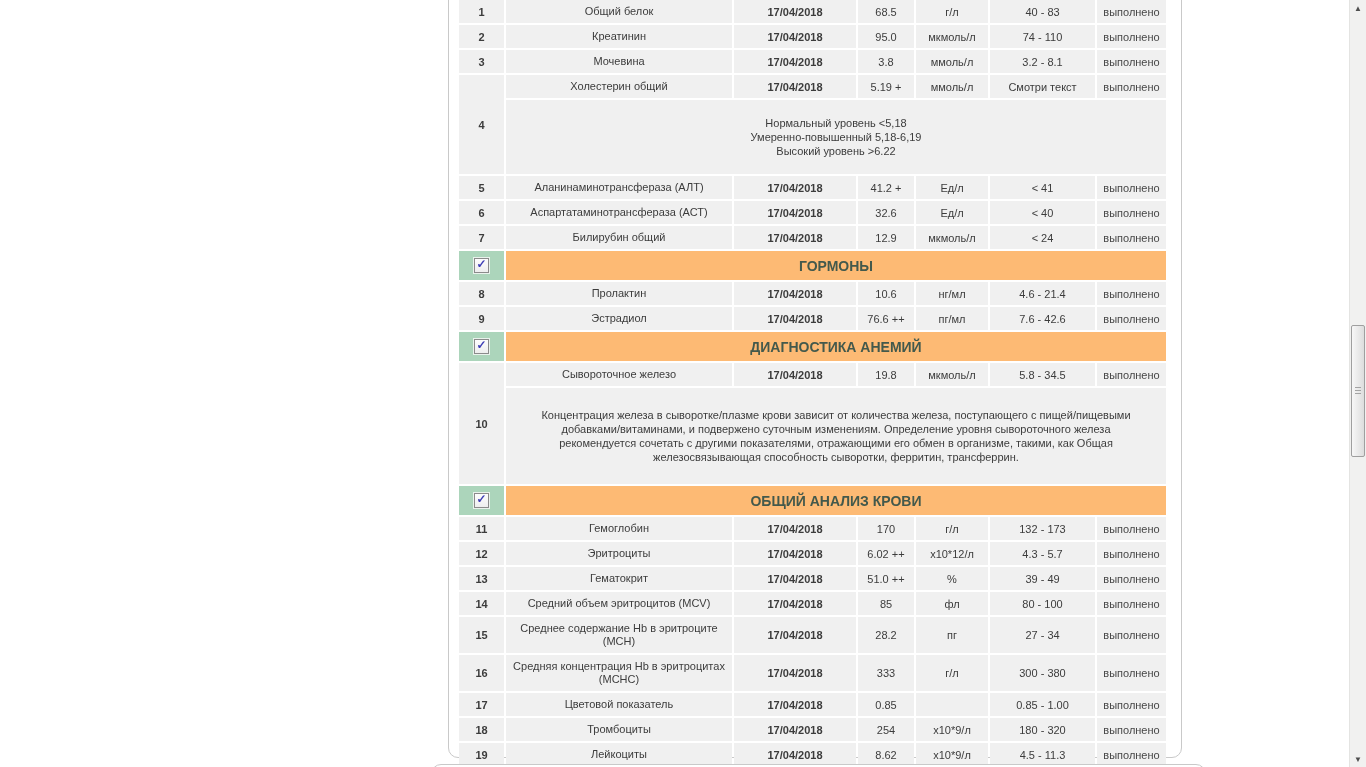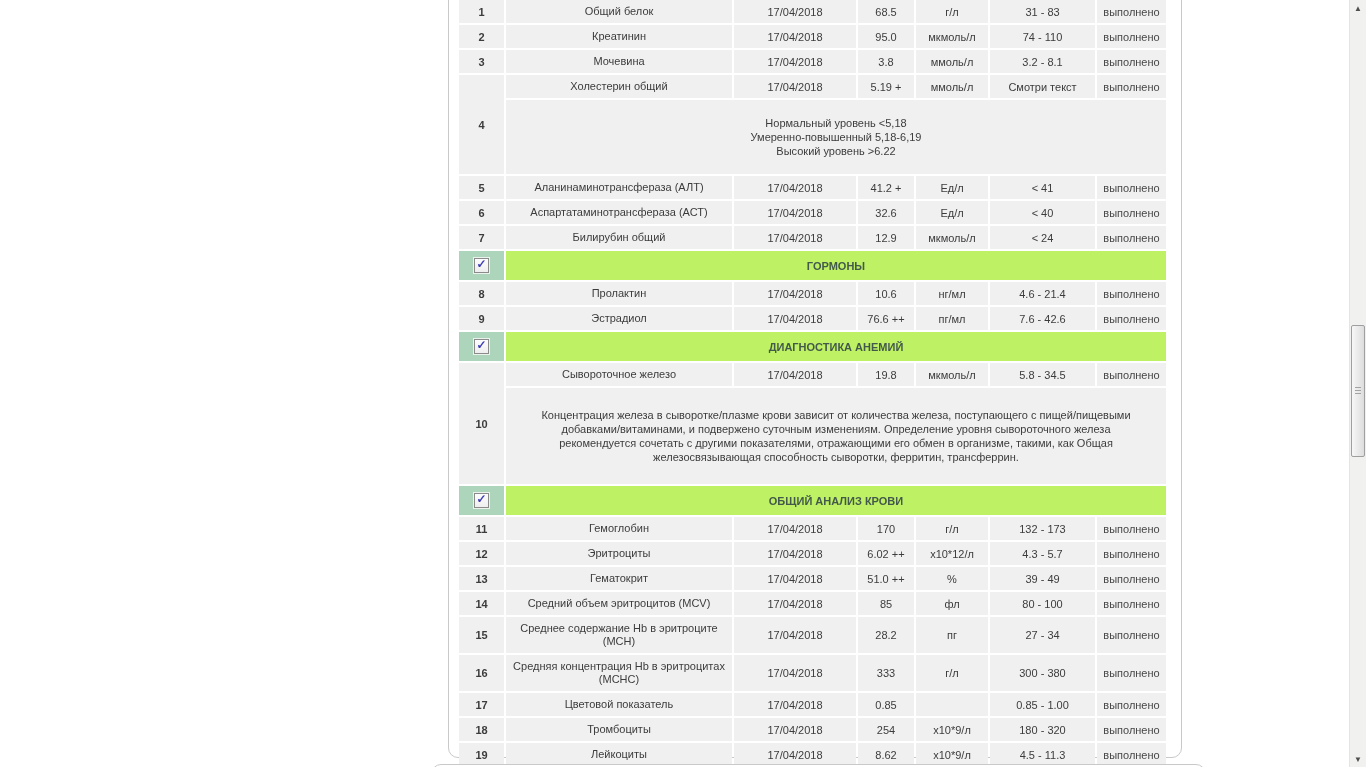--- a/index.html
+++ b/index.html
@@ -15,27 +15,27 @@
   table.results { border-collapse:separate; border-spacing:2px; table-layout:fixed;
                   width:711px; margin:11px 0 0 8px; }
   col.w-num{width:45px;} col.w-name{width:226px;} col.w-date{width:122px;} col.w-res{width:56px;}
   col.w-units{width:72px;} col.w-ref{width:105px;} col.w-status{width:69px;}
 
   td { background:#f0f0f0; font-size:11px; color:#3c3c3c; text-align:center;
        vertical-align:middle; padding:1px 3px; overflow:hidden; box-sizing:border-box; }
   tr.test-row td { height:23px; }
   tr.test-row.tall td { height:36px; }
   .c-num { font-weight:bold; }
-  .c-date { font-weight:normal; }
+  .c-date { font-weight:bold; }
   .c-res.flag { font-weight:normal; }
   .c-status { color:#474747; }
   .c-name { line-height:13px; }
 
   tr.section-row td { height:29px; }
-  .c-section { background:#bef264; font-weight:bold; color:#43594c; font-size:11px; }
+  .c-section { background:#fdba74; font-weight:bold; color:#43594c; font-size:14px; }
   .c-check { background:#acd5bb; }
 
   .c-note { line-height:14px; color:#3c3c3c; }
   .c-note4 { height:74px; }
   .c-note10 { height:80px; padding:20px 18px;margin-top:39px; }
   .note-line { text-align:center; }
 
   
   .checkbox { display:inline-block; position:relative; width:13px; height:13px;
               background:linear-gradient(#fdfdfd,#eeeeee); border:1px solid #8b8b8b;
@@ -72,21 +72,21 @@
           <col class="w-ref">
           <col class="w-status">
       </colgroup>
       <tbody id="rows-host">
           <tr class="test-row">
             <td class="c-num">1</td>
             <td class="c-name">Общий белок</td>
             <td class="c-date">17/04/2018</td>
             <td class="c-res">68.5</td>
             <td class="c-units">г/л</td>
-            <td class="c-ref">31 - 83</td>
+            <td class="c-ref">40 - 83</td>
             <td class="c-status">выполнено</td>
           </tr>
           <tr class="test-row">
             <td class="c-num">2</td>
             <td class="c-name">Креатинин</td>
             <td class="c-date">17/04/2018</td>
             <td class="c-res">95.0</td>
             <td class="c-units">мкмоль/л</td>
             <td class="c-ref">74 - 110</td>
             <td class="c-status">выполнено</td>

